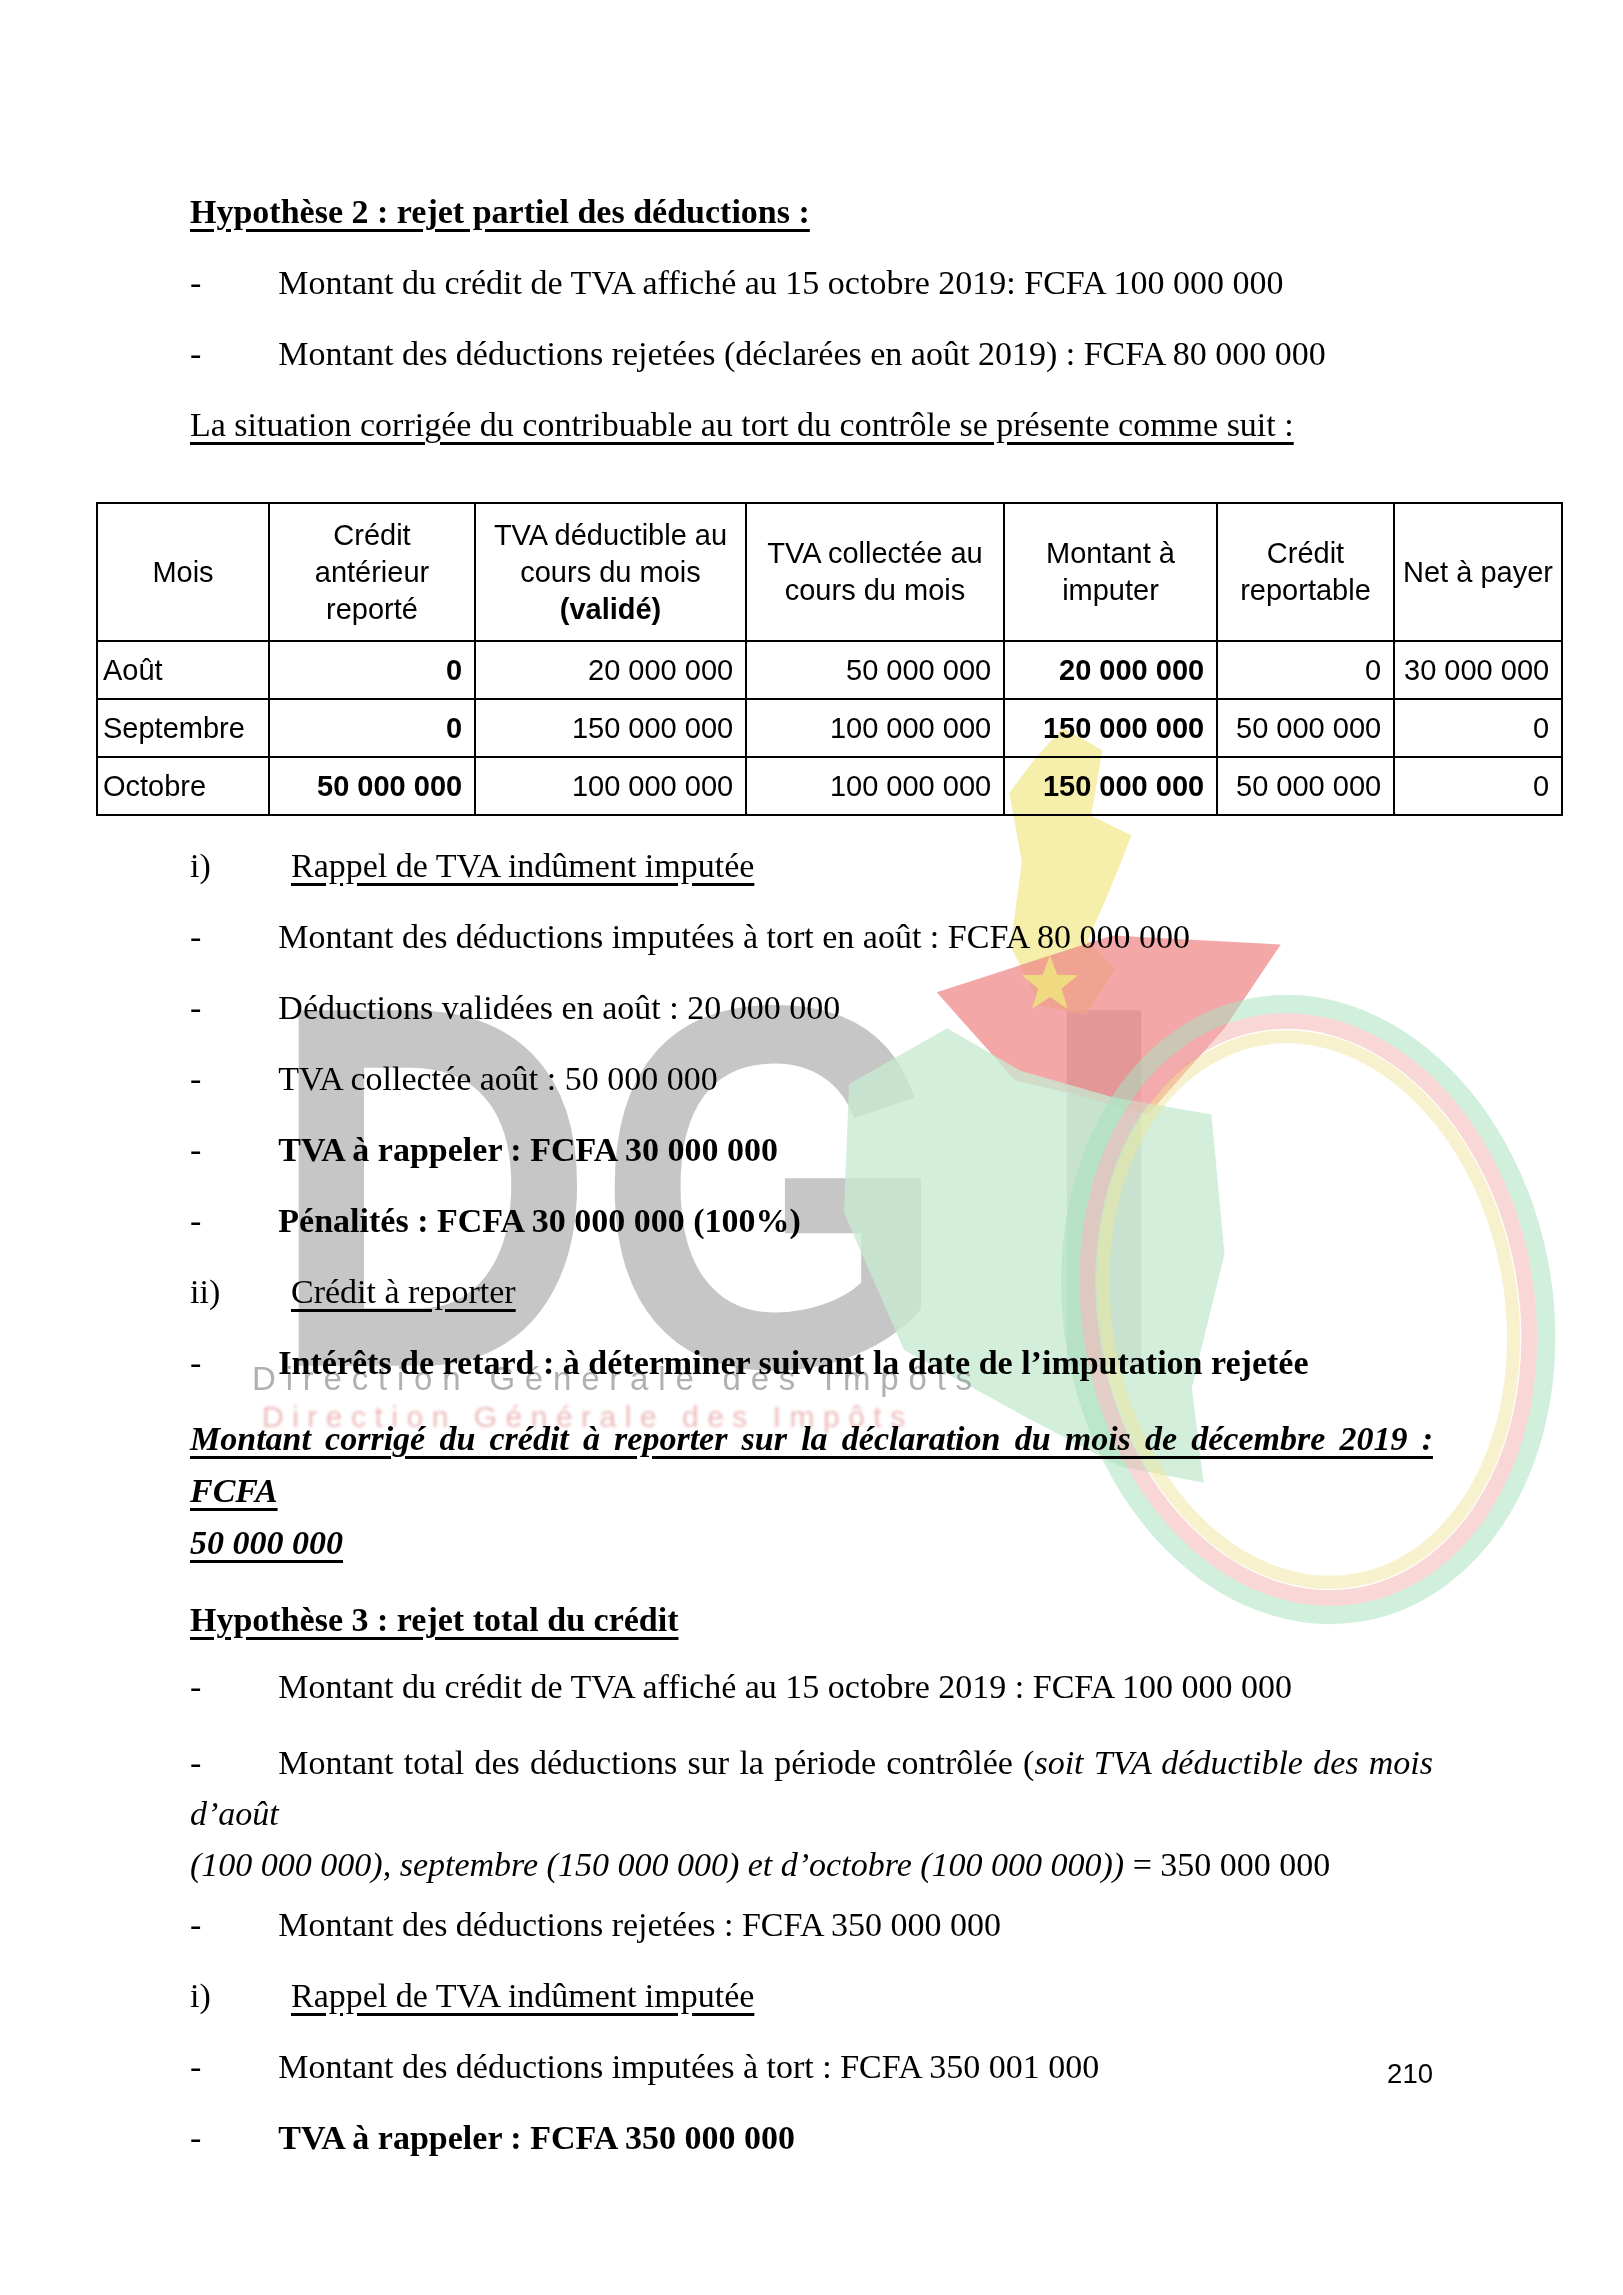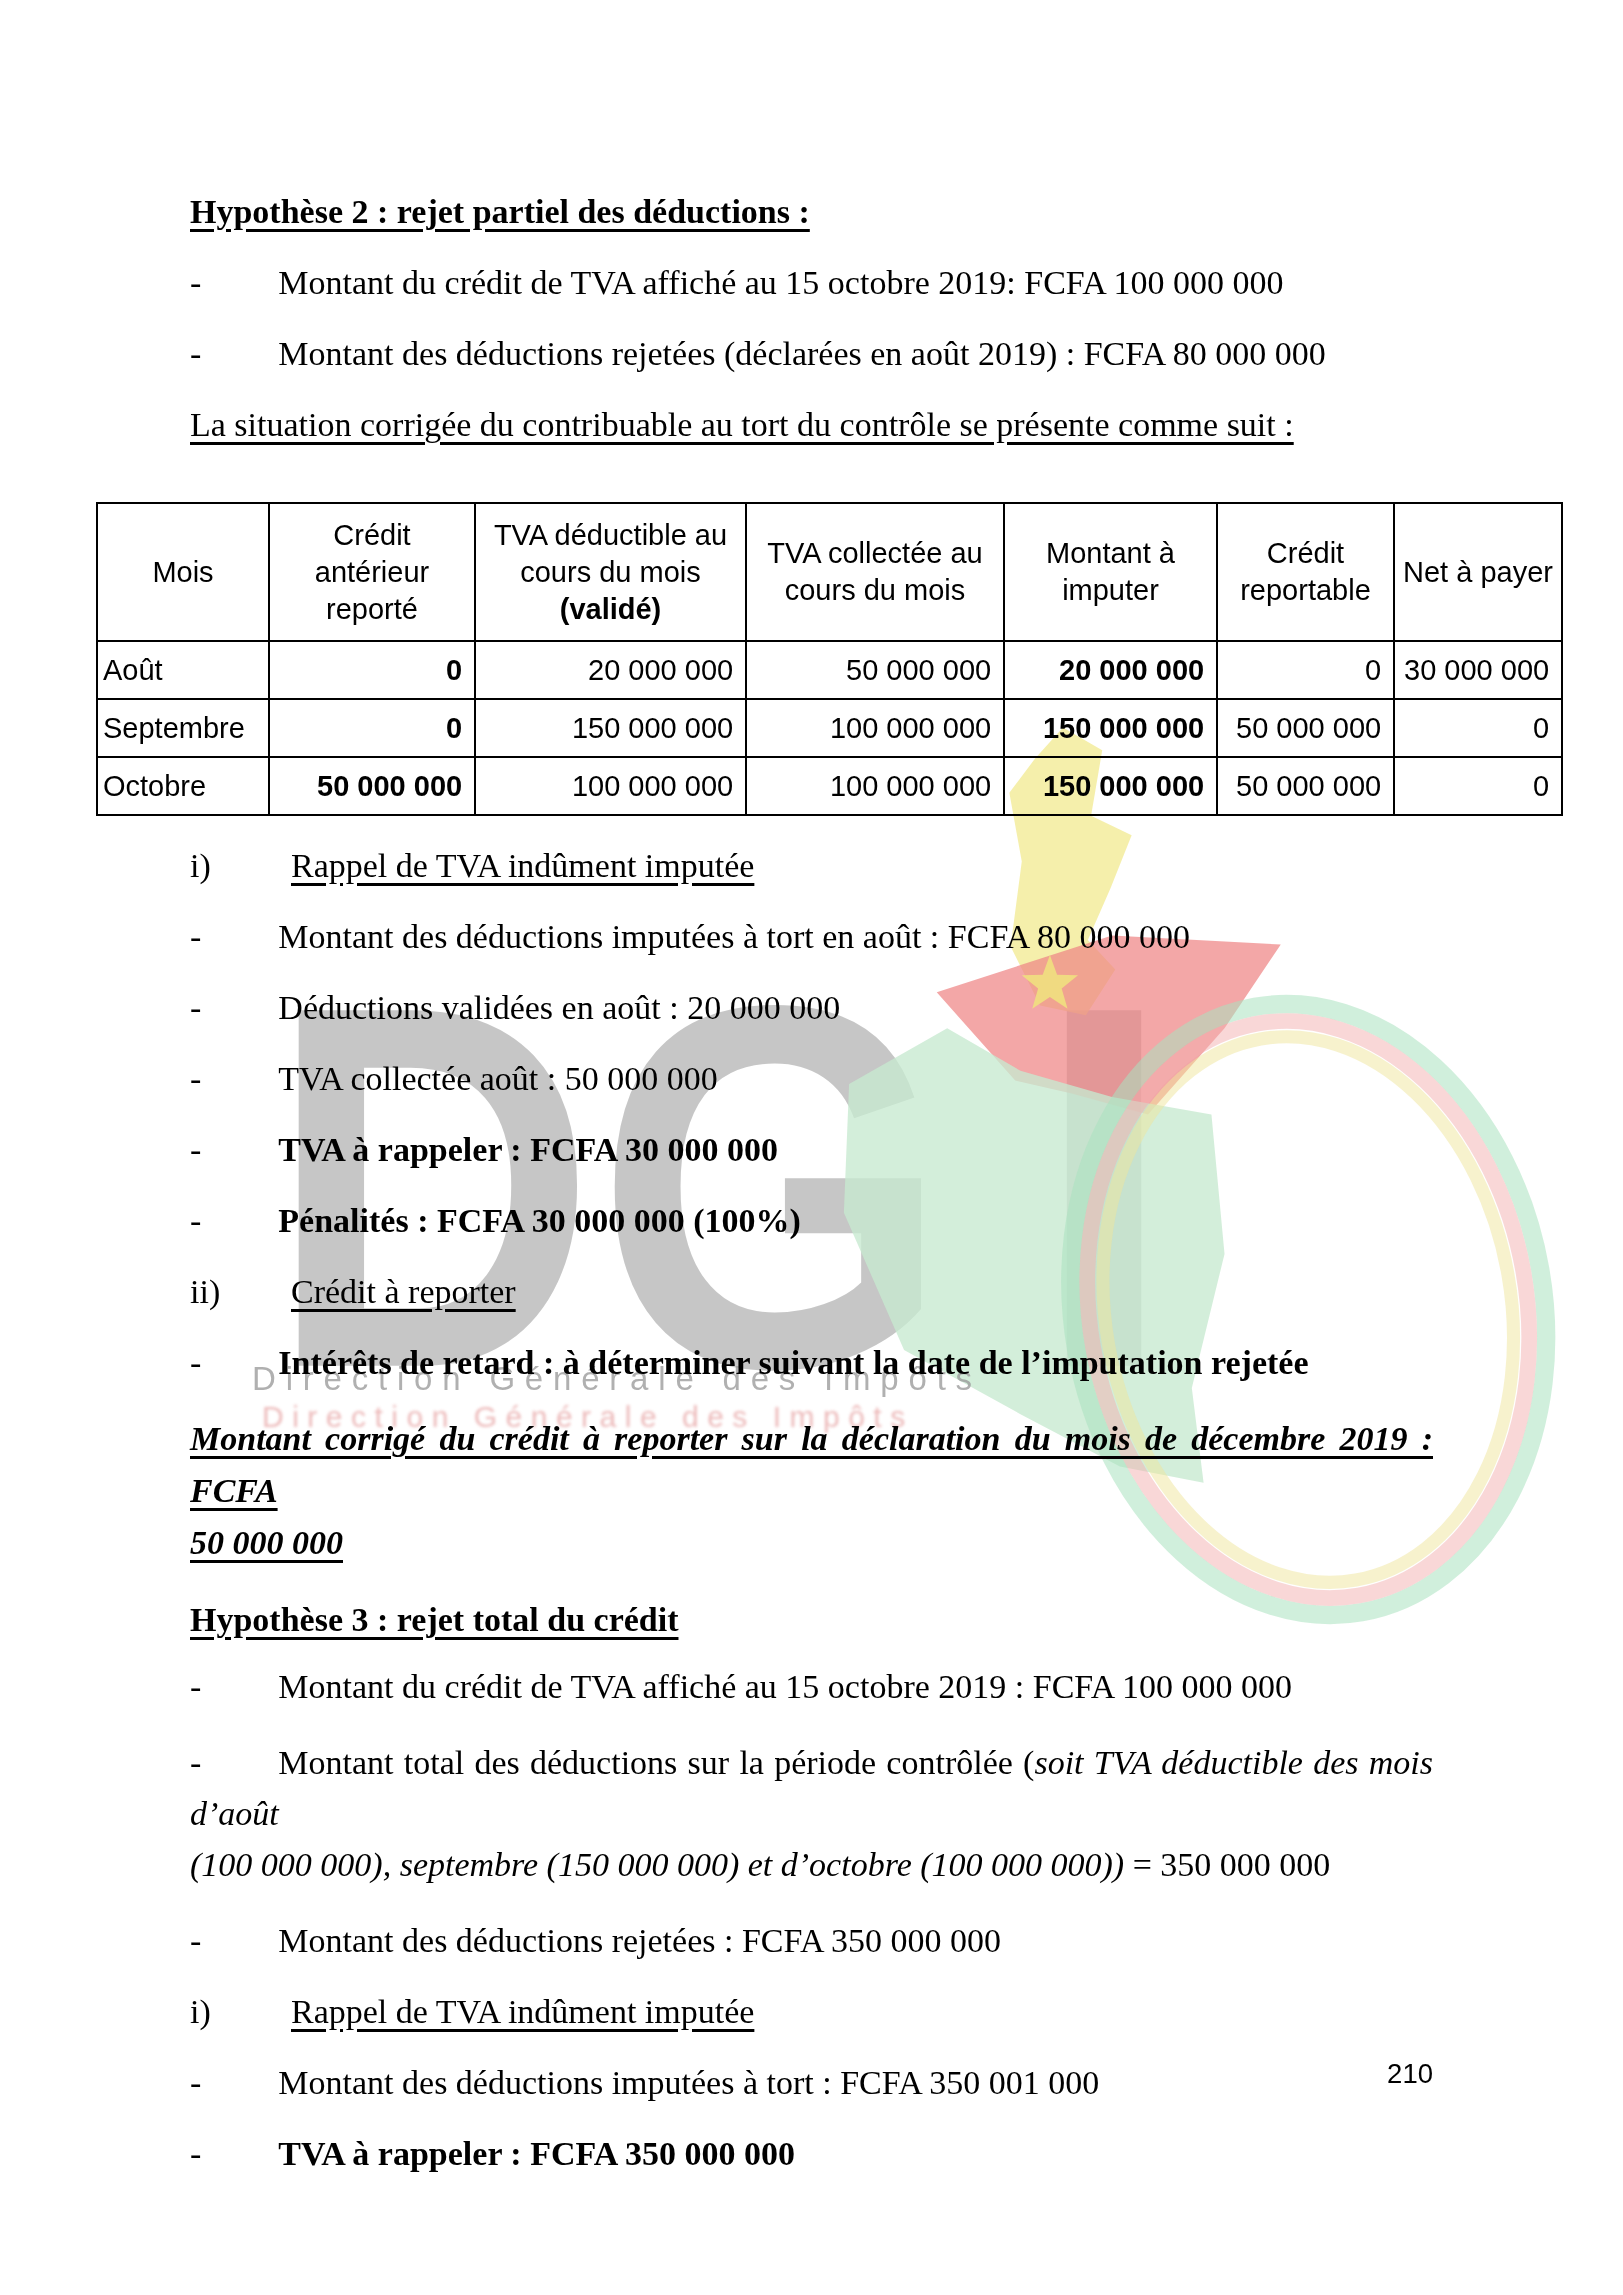--- a/index.html
+++ b/index.html
@@ -182,21 +182,21 @@
 
     <p class="para">
       <span class="mc-line1 b i u">Montant corrigé du crédit à reporter sur la déclaration du mois de décembre 2019 : FCFA</span>
       <span class="mc-line2 b i u">50 000 000</span>
     </p>
 
     <p class="para" style="margin-bottom:26px;"><span class="b u">Hypothèse 3 : rejet total du crédit</span></p>
 
     <p class="para"><span class="dash">-</span><span class="tab"></span><span>Montant du crédit de TVA affiché au 15 octobre 2019 : FCFA 100 000 000</span></p>
 
-    <p class="para" style="margin-bottom:30px;">
+    <p class="para" style="margin-bottom:14px;">
       <span class="h3b2-line1"><span class="dash">-</span><span class="tab"></span><span>Montant total des déductions sur la période contrôlée (</span><span class="i">soit TVA déductible des mois d’août</span></span>
       <span class="h3b2-line2"><span class="i">(100 000 000), septembre (150 000 000) et d’octobre (100 000 000))</span><span> = 350 000 000</span></span>
     </p>
 
     <p class="para"><span class="dash">-</span><span class="tab"></span><span>Montant des déductions rejetées : FCFA 350 000 000</span></p>
 
     <p class="para"><span class="num">i)</span><span class="u">Rappel de TVA indûment imputée</span></p>
 
     <p class="para"><span class="dash">-</span><span class="tab"></span><span>Montant des déductions imputées à tort : FCFA 350 001 000</span></p>
 

